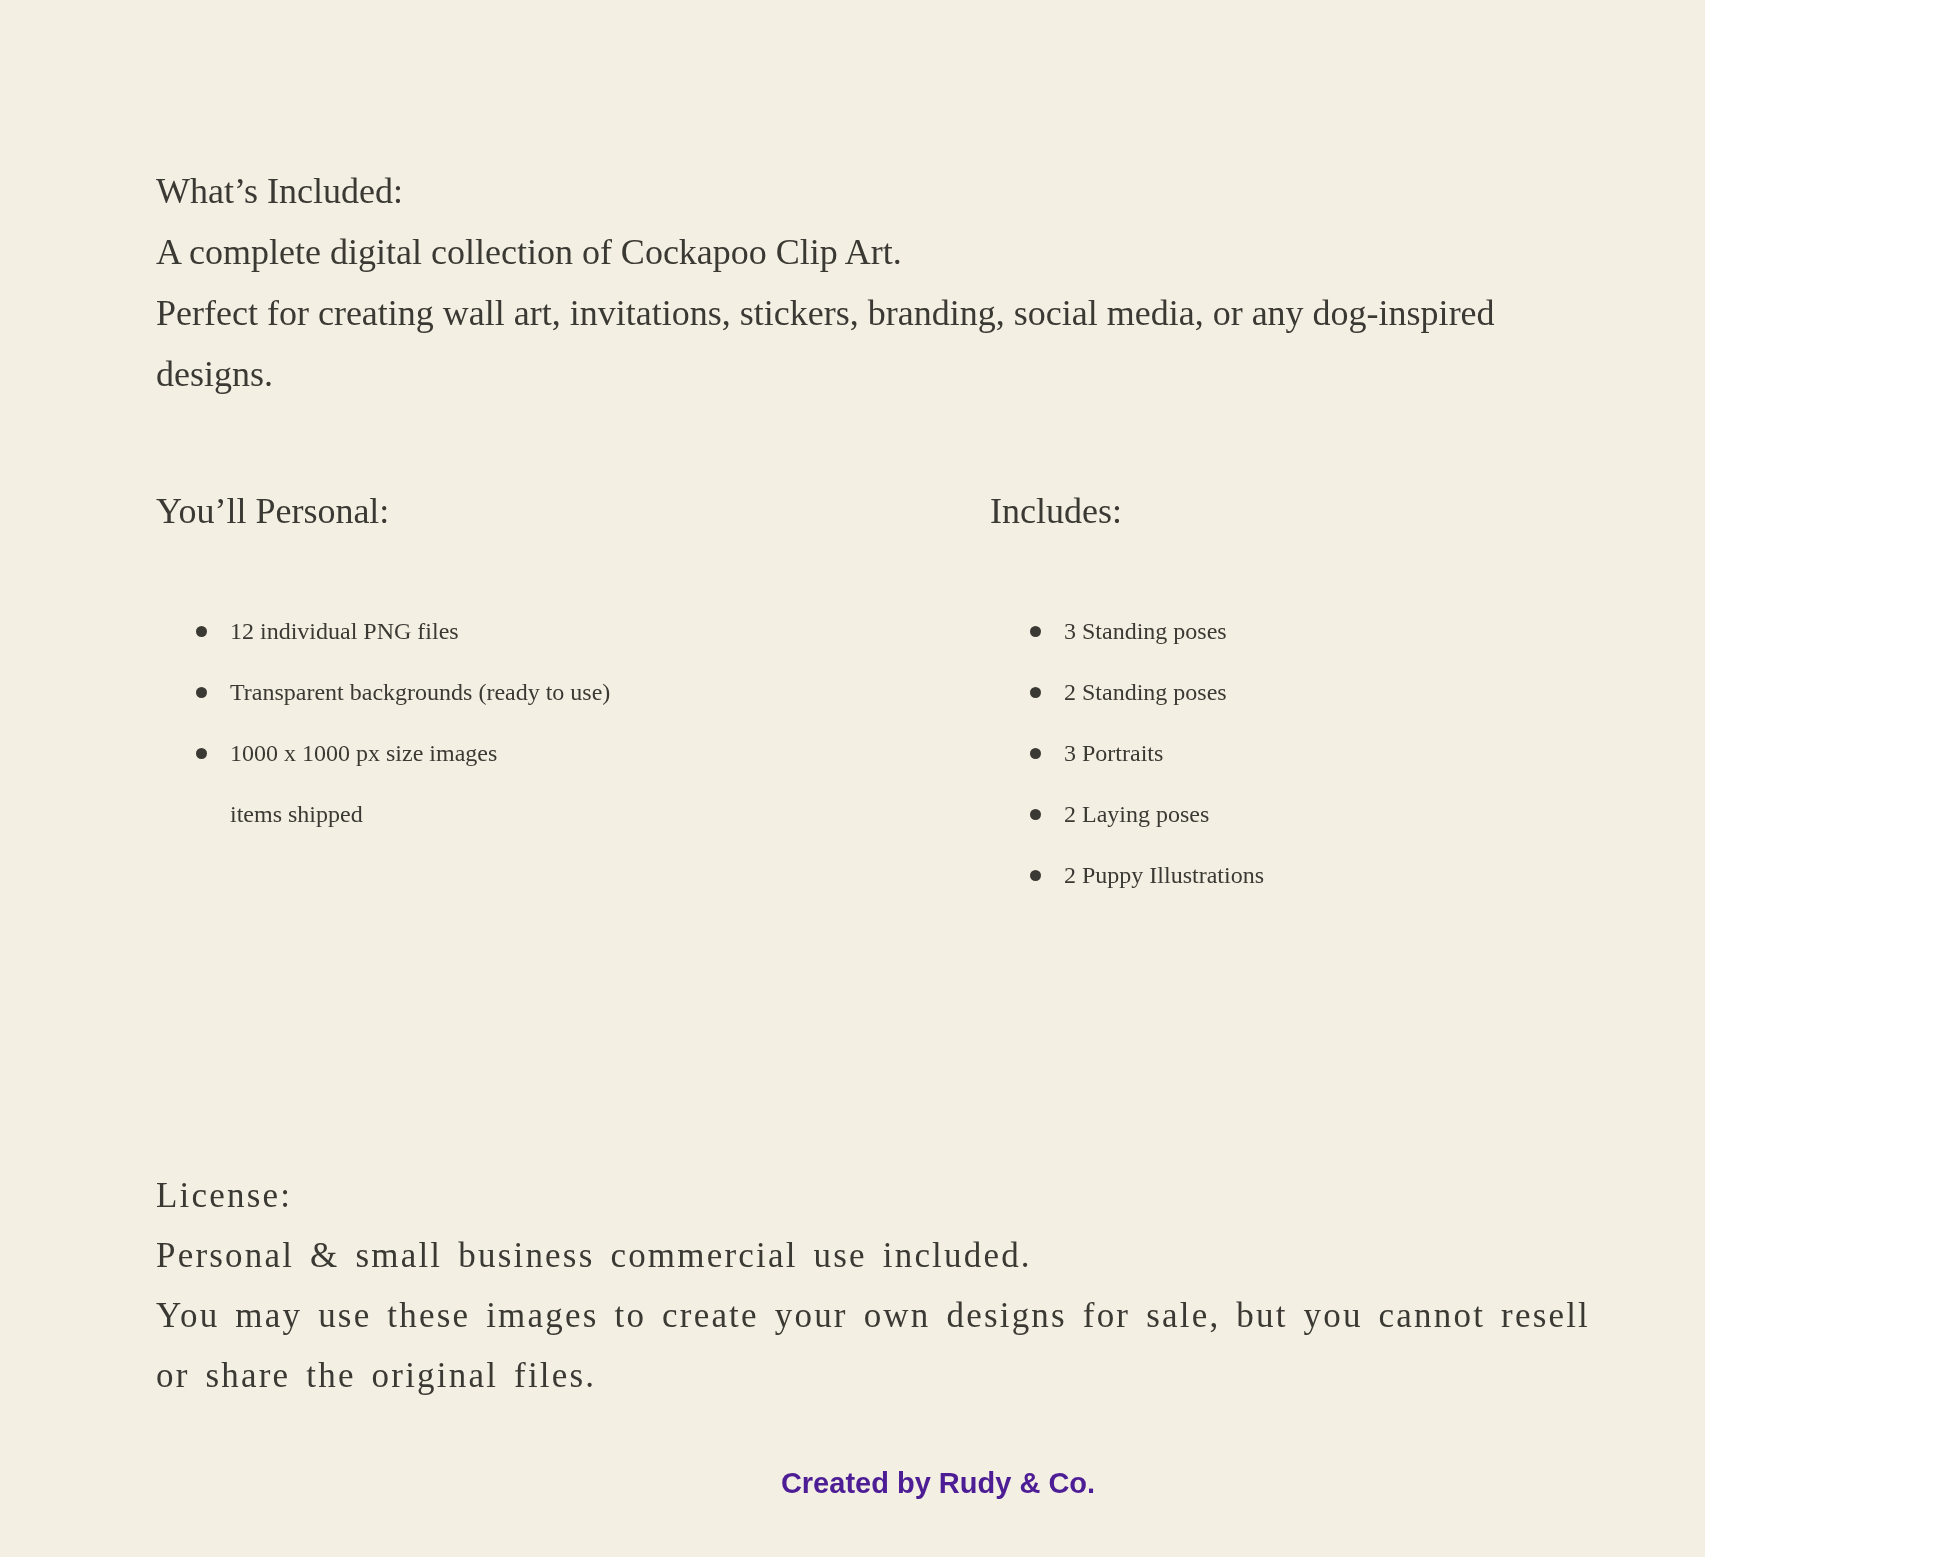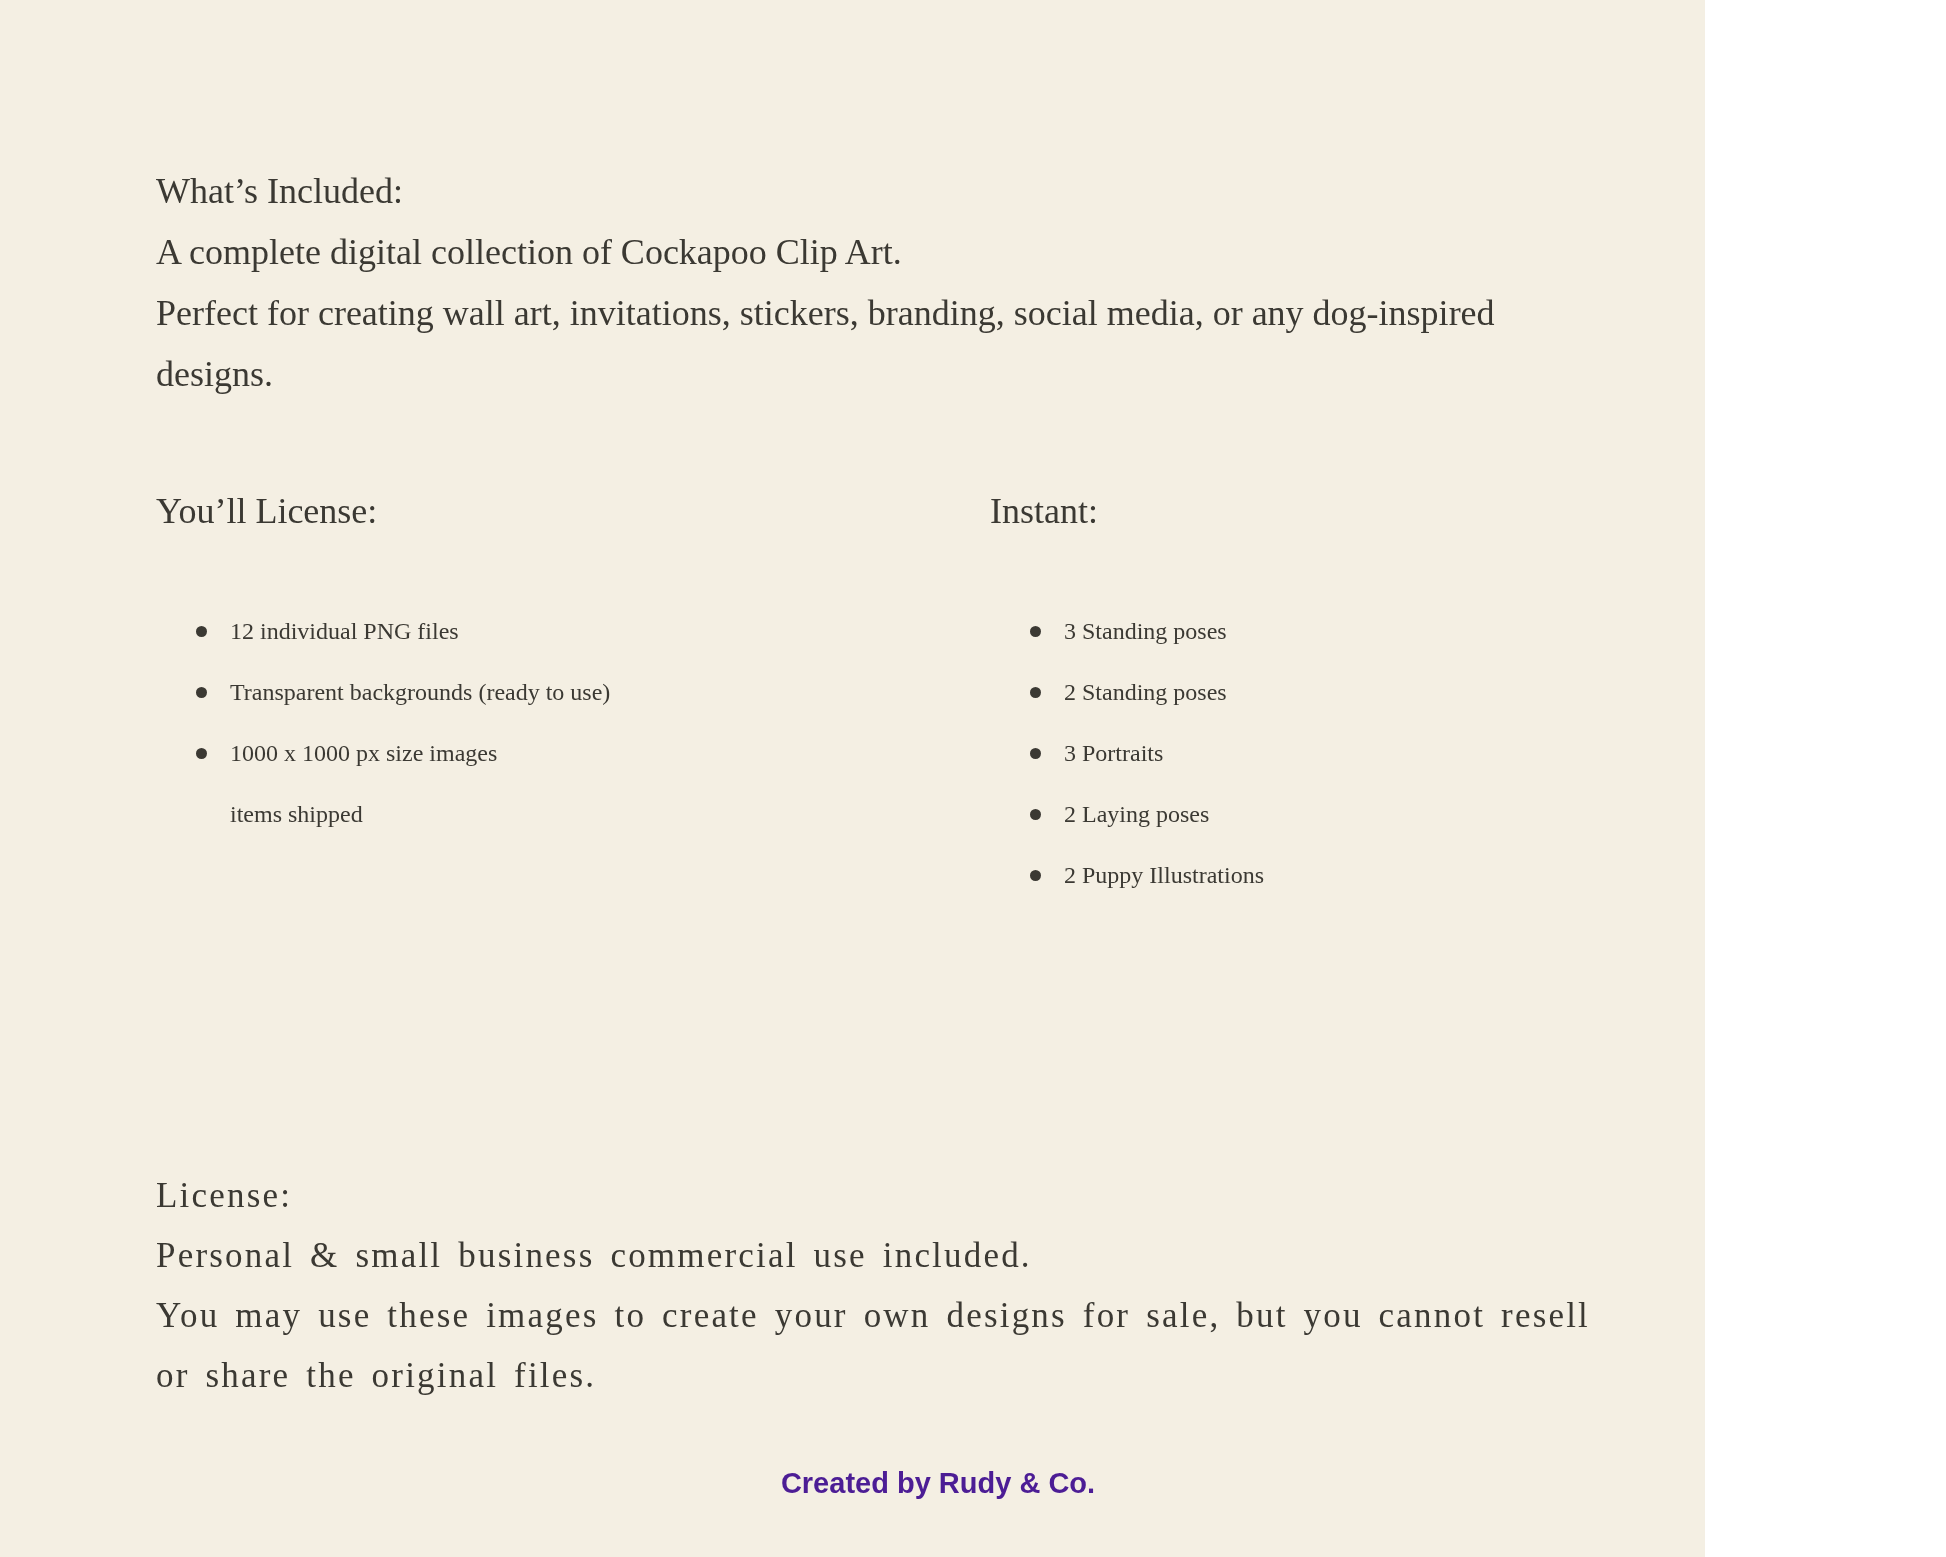--- a/index.html
+++ b/index.html
@@ -73,21 +73,21 @@
 <div class="page">
 
   <section class="block intro">
     <div class="serif-line">What’s Included:</div>
     <div class="serif-line">A complete digital collection of Cockapoo Clip Art.</div>
     <div class="serif-line">Perfect for creating wall art, invitations, stickers, branding, social media, or any dog-inspired</div>
     <div class="serif-line">designs.</div>
   </section>
 
   <section class="block col-left">
-    <div class="col-heading">You’ll License:</div>
+    <div class="col-heading">You’ll Personal:</div>
     <ul class="plain">
       <li>
         <span class="dot"></span>
         <span>12 individual PNG files</span>
       </li>
       <li>
         <span class="dot"></span>
         <span>Transparent backgrounds (ready to use)</span>
       </li>
       <li>
@@ -95,21 +95,21 @@
         <span>1000 x 1000 px size images</span>
       </li>
       <li class="continuation">
         
         <span>items shipped</span>
       </li>
     </ul>
   </section>
 
   <section class="block col-right">
-    <div class="col-heading">Instant:</div>
+    <div class="col-heading">Includes:</div>
     <ul class="plain">
       <li>
         <span class="dot"></span>
         <span>3 Standing poses</span>
       </li>
       <li>
         <span class="dot"></span>
         <span>2 Standing poses</span>
       </li>
       <li>

